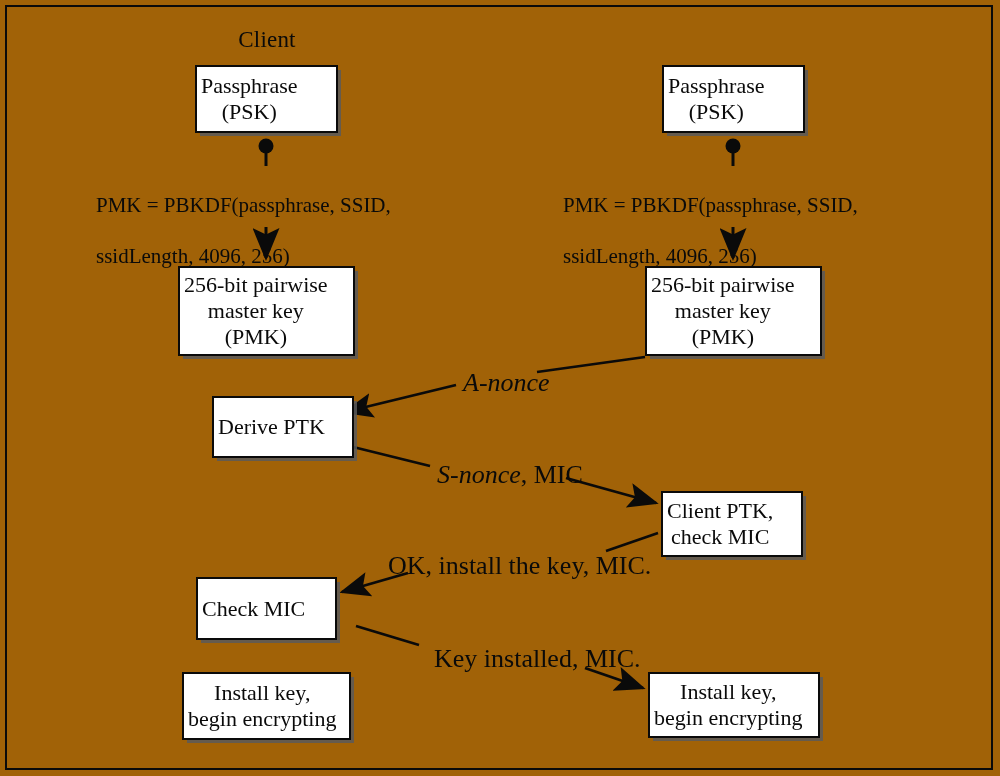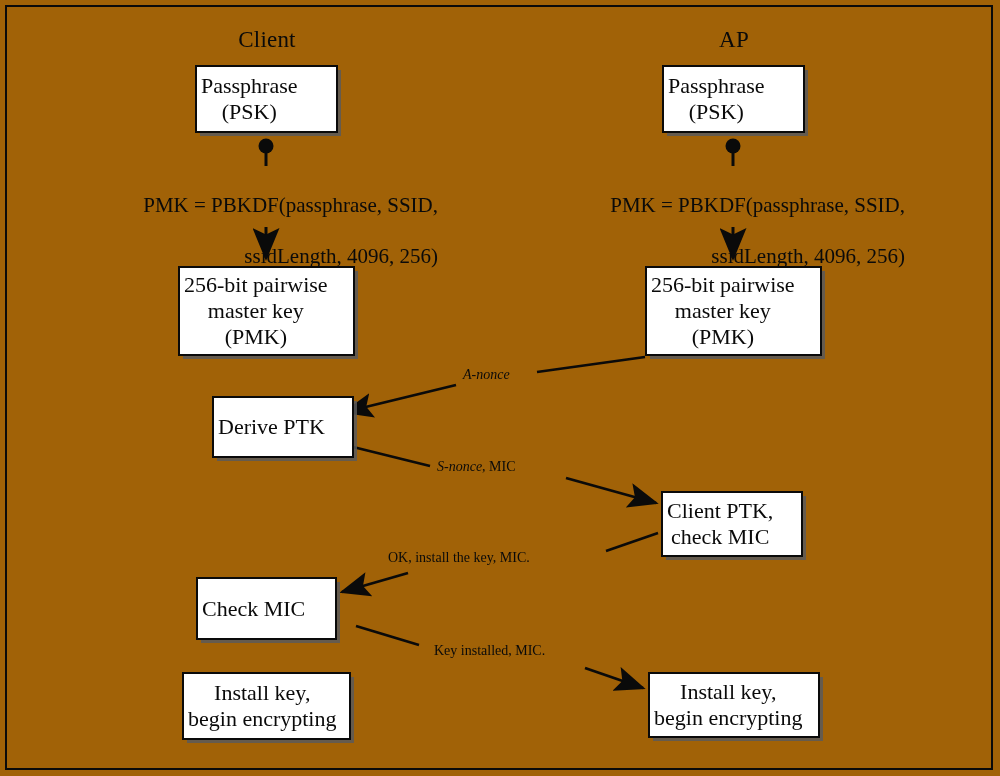--- a/index.html
+++ b/index.html
@@ -65,24 +65,24 @@
     display: block;
     white-space: pre-line;
   }
   
   .label {
     position: absolute;
     color: #0a0a0a;
     font-size: 21px;
     line-height: 1.2;
     white-space: pre-line;
-    text-align: right;
+    text-align: left;
   }
   .label.msg {
-    font-size: 14px;
+    font-size: 26px;
     white-space: nowrap;
   }
   .label .ital {
     font-style: italic;
   }
 </style>
 </head>
 <body>
 
 <div id="canvas">
@@ -113,21 +113,20 @@
     <line x1="566" y1="478" x2="656" y2="503" stroke="#0a0a0a" stroke-width="2.8" marker-end="url(#arrowhead)"></line>
 
     <line x1="658" y1="533" x2="606" y2="551" stroke="#0a0a0a" stroke-width="2.6"></line>
     <line x1="408" y1="573" x2="342" y2="592" stroke="#0a0a0a" stroke-width="2.8" marker-end="url(#arrowhead)"></line>
 
     <line x1="356" y1="626" x2="419" y2="645" stroke="#0a0a0a" stroke-width="2.6"></line>
     <line x1="585" y1="668" x2="643" y2="688" stroke="#0a0a0a" stroke-width="2.8" marker-end="url(#arrowhead)"></line>
   </svg>
 
   <div class="col-title" style="left:207px; top:27px; width:120px;">Client</div>
-  <div class="col-title" style="left:674px; top:27px; width:120px;">AP</div>
 
   <div class="box" style="left:195px; top:65px; width:143px; height:68px;">
     <span class="box-text">Passphrase
 (PSK)</span>
   </div>
 
   <div class="label" style="left:96px; top:168px; width:342px;">
     <span>PMK = PBKDF(passphrase, SSID,</span><br>
     <span>ssidLength, 4096, 256)</span>
   </div>

